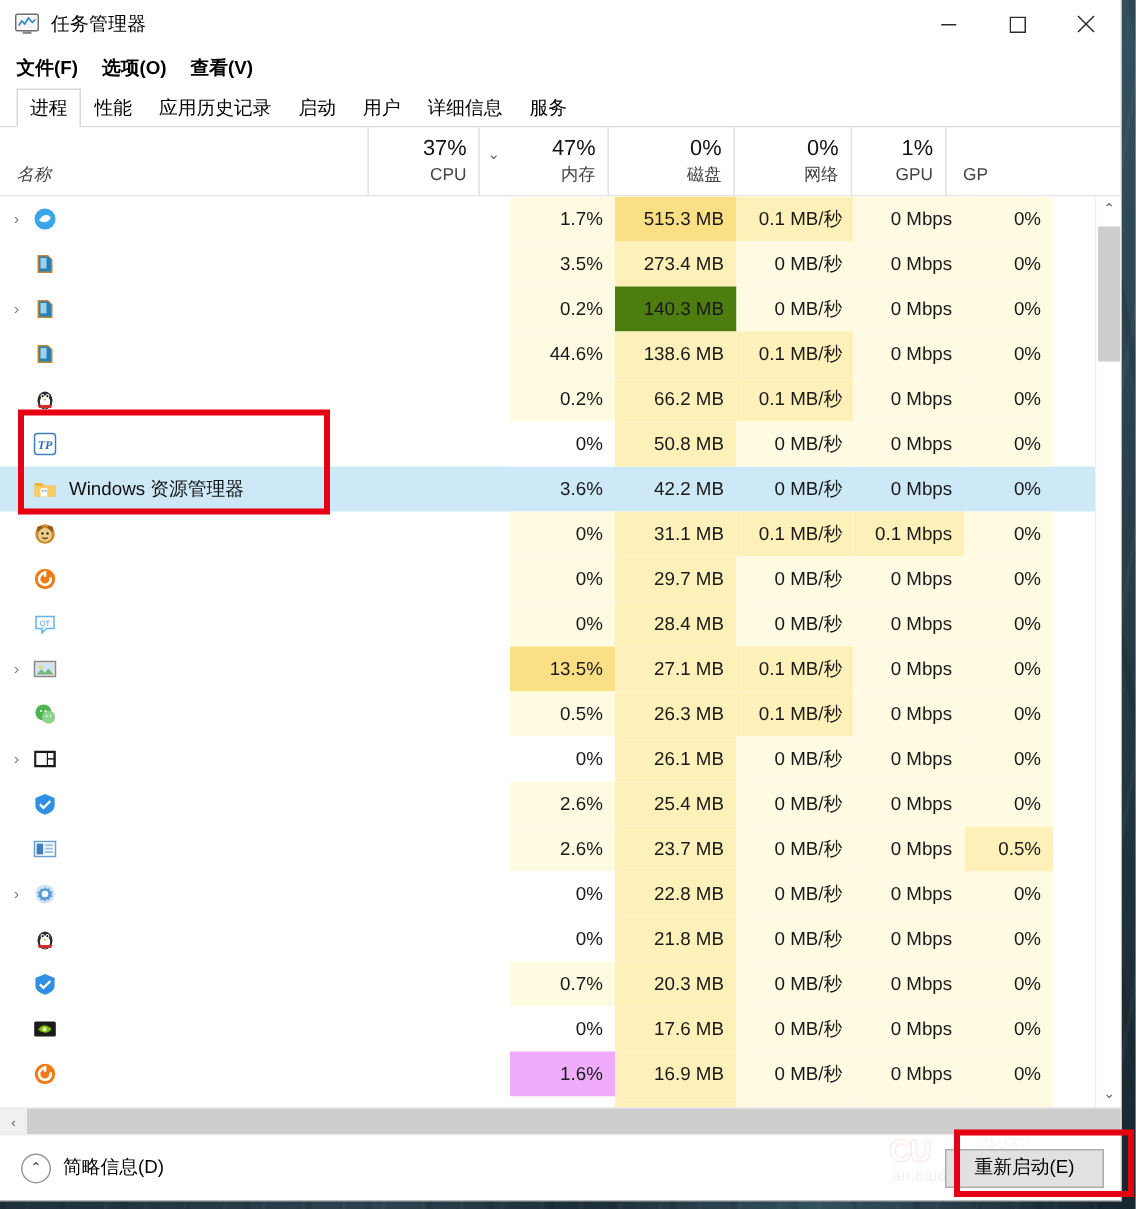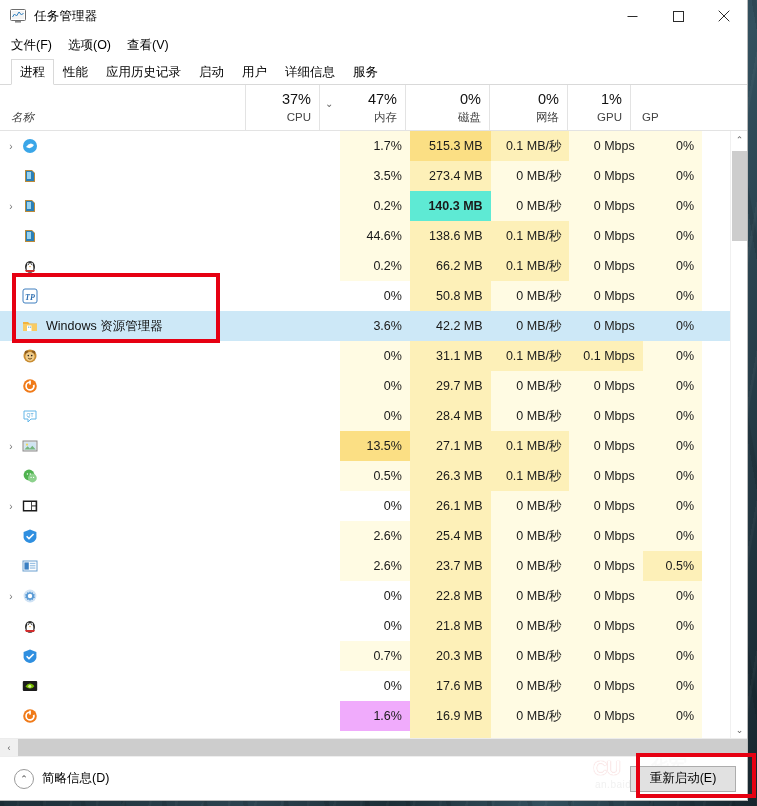--- a/index.html
+++ b/index.html
@@ -64,20 +64,21 @@
     height: 26px;
     display: flex; align-items: center;
     padding-left: 11px;
     flex: none;
     background: #fff;
   }
   .menu-item {
     font-size: 12.5px; color: #000;
     margin-right: 16px;
     cursor: default;
+    font-weight: bold;
   }
 
   
   #tabstrip {
     height: 27px;
     display: flex; align-items: stretch;
     padding-left: 11px;
     border-bottom: 1px solid #d9d9d9;
     flex: none;
     background: #fff;
@@ -430,21 +431,21 @@
             <span class="chev">›</span>
             <svg viewBox="0 0 16 16" class="pico">
               <path d="M3 2h7l3 3v9H3z" fill="#b98a3a"></path>
               <path d="M4 3h6l2 2v8H4z" fill="#2a7fb8"></path>
               <path d="M5 4h4v7H5z" fill="#9ad3ef"></path>
             </svg>
             <span class="pname"></span>
           </div>
           <div class="cell" style="width: 120px;"></div>
           <div class="cell num" style="width: 74px; background: rgb(255, 251, 227);">0.2%</div>
-          <div class="cell num" style="width: 86px; background: #5eead4; font-weight: bold;">140.3 MB</div>
+          <div class="cell num" style="width: 86px; background: #4d7c0f;">140.3 MB</div>
           <div class="cell num" style="width: 84px; background: rgb(255, 251, 227);">0 MB/秒</div>
           <div class="cell num" style="width: 78px; background: rgb(255, 251, 227);">0 Mbps</div>
           <div class="cell num" style="width: 63px; background: rgb(255, 251, 227);">0%</div>
           <div class="cell" style="width: 30px;"></div>
         </div>
         <div class="row">
           <div class="cell namecell" style="width: 245px;">
             <span class="chev"></span>
             <svg viewBox="0 0 16 16" class="pico">
               <path d="M3 2h7l3 3v9H3z" fill="#b98a3a"></path>

